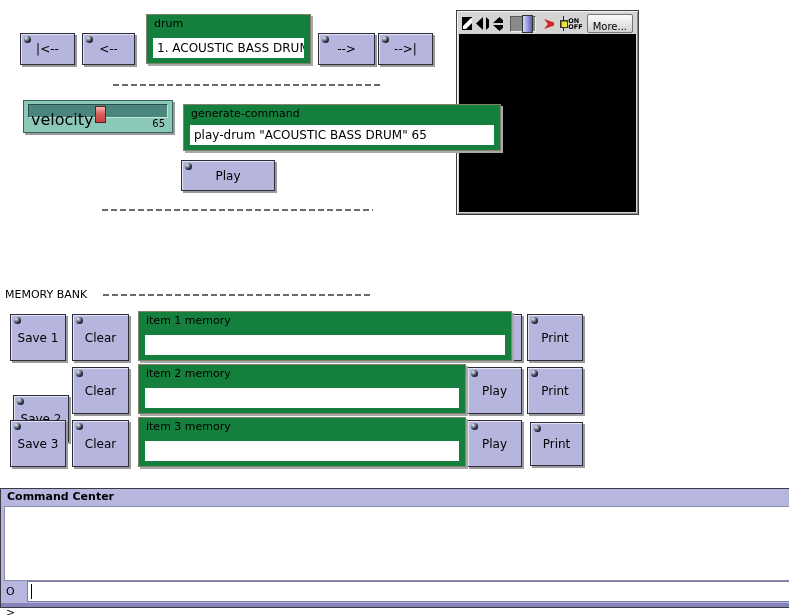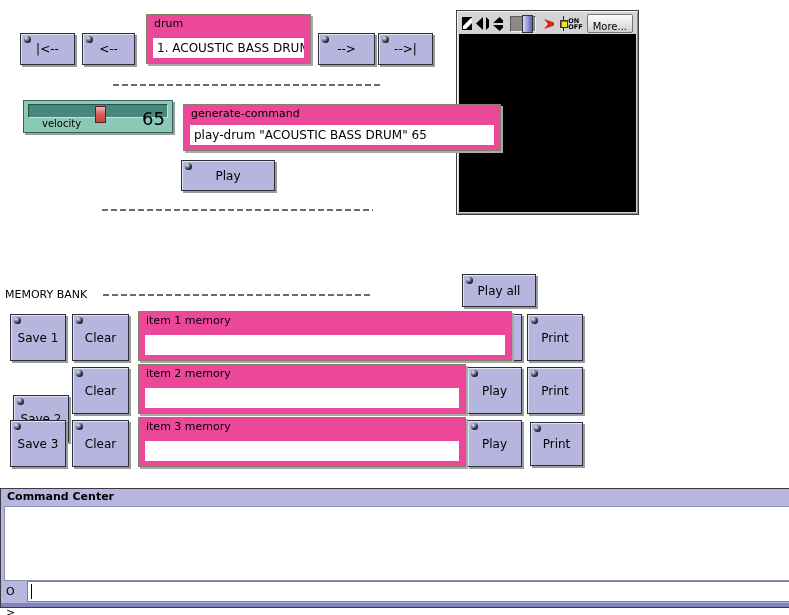--- a/index.html
+++ b/index.html
@@ -9,41 +9,41 @@
   
   .btn{position:absolute;background:#b5b5de;border:1px solid #2e2e3a;
        box-shadow:2px 2px 0 0 #9b9b9b;display:flex;align-items:center;justify-content:center;
        font-size:12px;cursor:default;z-index:3;}
   .btn::before{content:"";position:absolute;inset:0;border-top:1px solid #e2e2f2;
        border-left:1px solid #e2e2f2;pointer-events:none;}
   .orb{position:absolute;top:2px;left:3px;width:7px;height:7px;border-radius:50%;
        background:radial-gradient(circle at 30% 28%,#e8ecff 0%,#9aa 22%,#3a3a55 55%,#05050e 85%);}
 
   
-  .panel{position:absolute;background:#ec4899;border:1px solid #82826a;
+  .panel{position:absolute;background:#15803d;border:1px solid #82826a;
          box-shadow:2px 2px 0 0 #a8a8a8;z-index:4;}
   .plabel{position:absolute;top:2px;left:7px;font-size:11px;white-space:nowrap;}
   .pfield{position:absolute;left:6px;right:6px;bottom:5px;height:20px;background:#fff;
           font-size:12px;line-height:20px;padding:0 4px;white-space:nowrap;overflow:hidden;}
 
   
   .dashes{position:absolute;height:2px;
           background:repeating-linear-gradient(90deg,#6a6a6a 0 6px,transparent 6px 9px);
           box-shadow:0 1px 0 rgba(255,255,255,.9);}
 
   
   .vslider{position:absolute;left:23px;top:100px;width:148px;height:31px;background:#8cc8b8;
            border:1px solid #35635c;box-shadow:2px 2px 0 0 #9b9b9b;z-index:3;}
   .groove{position:absolute;left:4px;top:3px;right:4px;height:12px;background:#4a867d;
           border-top:1px solid #28504a;border-left:1px solid #28504a;
           border-bottom:1px solid #bfe4da;border-right:1px solid #bfe4da;}
   .handle{position:absolute;left:66px;top:1px;width:9px;height:15px;
           background:linear-gradient(#f2b7b3,#d95f5c 45%,#c34542);border:1px solid #5c1f1e;}
-  .vlabel{position:absolute;left:7px;bottom:3px;font-size:10px;margin-left:11px;}
-  .vvalue{position:absolute;right:7px;bottom:3px;font-size:18px;}
+  .vlabel{position:absolute;left:7px;bottom:3px;font-size:16px;}
+  .vvalue{position:absolute;right:7px;bottom:3px;font-size:10px;}
 
   
   .mwindow{position:absolute;left:456px;top:10px;width:181px;height:203px;background:#d4d4d4;
            border:1px solid #3f3f3f;box-shadow:inset 1px 1px 0 #f4f4f4,inset -1px -1px 0 #8d8d8d;z-index:1;}
   .mtoolbar{position:absolute;top:2px;left:2px;right:2px;height:21px;display:flex;
             align-items:center;gap:4px;padding:0 3px;}
   .mcanvas{position:absolute;left:2px;right:2px;top:23px;bottom:2px;background:#000;}
   .ticon{display:block;}
   .tslider{position:relative;width:32px;height:14px;background:#8a8a8a;
            border-top:1px solid #5a5a5a;border-left:1px solid #5a5a5a;
@@ -159,24 +159,20 @@
   <div class="btn" style="left:181px;top:160px;width:92px;height:29px;">
     <span class="orb"></span>
     <span>Play</span>
   </div>
 
   <div class="dashes" style="left:102px;top:209px;width:271px;"></div>
 
 
   <span class="mb-title">MEMORY BANK</span>
   <div class="dashes" style="left:103px;top:294px;width:270px;"></div>
-  <div class="btn" style="left:462px;top:274px;width:72px;height:31px;">
-    <span class="orb"></span>
-    <span>Play all</span>
-  </div>
 
   <div class="btn" style="left:10px;top:314px;width:54px;height:45px;">
     <span class="orb"></span>
     <span>Save 1</span>
   </div>
   <div class="btn" style="left:72px;top:314px;width:55px;height:45px;">
     <span class="orb"></span>
     <span>Clear</span>
   </div>
   <div class="panel" style="left:138px;top:311px;width:326px;height:48px;padding-left:46px;">

